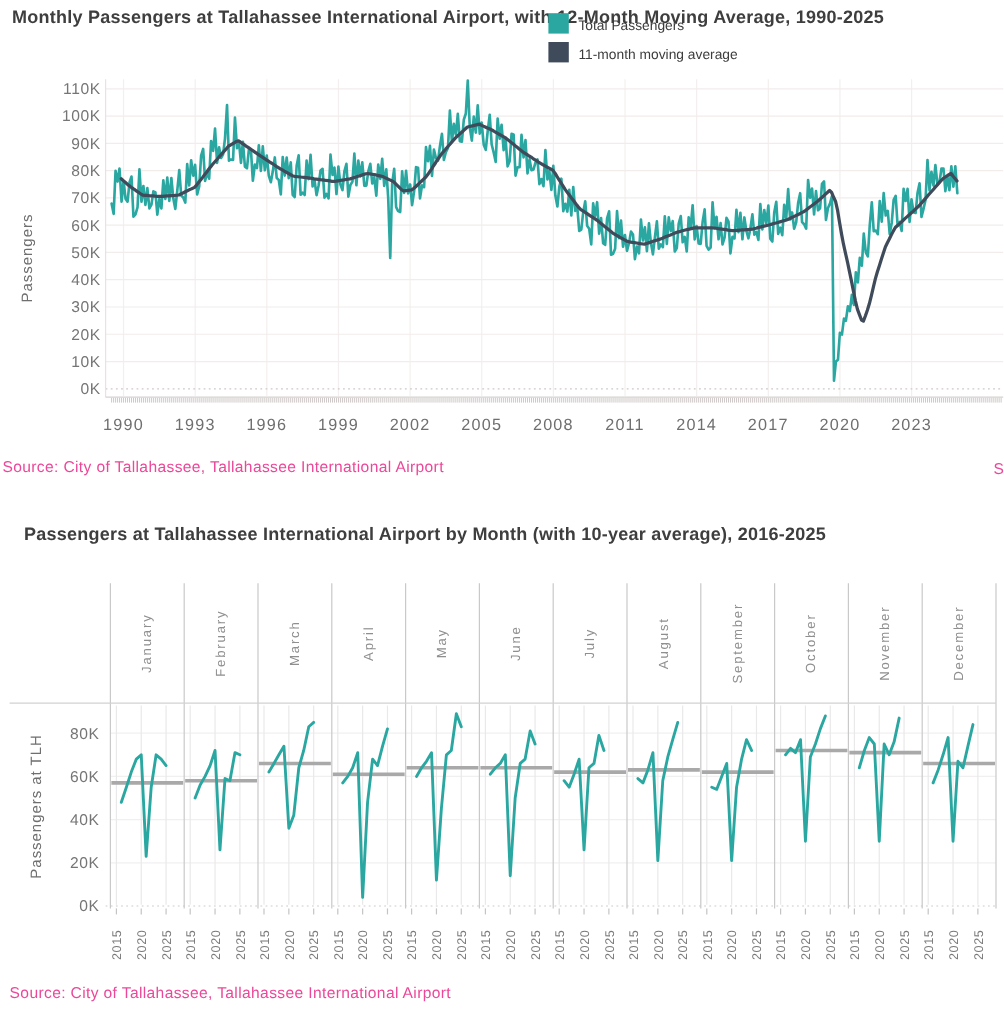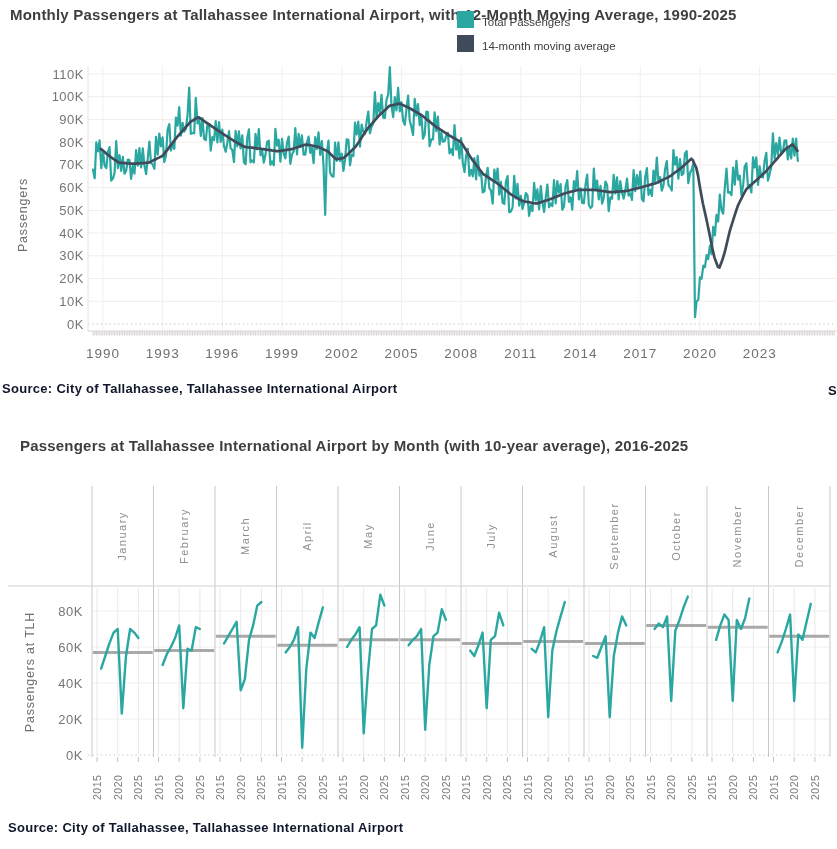--- a/index.html
+++ b/index.html
@@ -1,20 +1,20 @@
 <!DOCTYPE html>
 <html><head>
 <meta charset="utf-8">
 <style>
   html,body{margin:0;padding:0;background:#ffffff;}
   body{width:837px;height:849px;position:relative;overflow:hidden;
        font-family:"Liberation Sans","DejaVu Sans",sans-serif;}
   .t{position:absolute;white-space:nowrap;}
   .chart-title{font-size:15px;font-weight:700;color:#3e3e3e;letter-spacing:.2px;}
-  .src{font-size:13px;color:#0f172a;letter-spacing:.3px;font-weight:bold;}
+  .src{font-size:13px;color:#ec4899;letter-spacing:.3px;}
   .vlab{transform:rotate(-90deg);text-align:center;font-size:12.5px;color:#6f6f6f;letter-spacing:.8px;}
   .legend{display:flex;flex-direction:column;}
   .lrow{display:flex;align-items:flex-end;}
   .sw{width:17px;height:17px;display:inline-block;flex:0 0 17px;}
   .ll{margin-left:8px;font-size:11.5px;color:#3c3c3c;}
   svg{position:absolute;left:0;top:0;}
   .yt{font-size:13px;fill:#757575;letter-spacing:.5px;}
   .xt{font-size:13.5px;fill:#6f6f6f;letter-spacing:1px;}
   .month{font-size:11px;fill:#8f8f8f;letter-spacing:1.5px;}
   .xtb{font-size:10.5px;fill:#7a7a7a;letter-spacing:.5px;}
@@ -695,21 +695,21 @@
 
 <div class="t chart-title" style="left:10px;top:6px">Monthly Passengers at Tallahassee International Airport, with 12-Month Moving Average, 1990-2025</div>
 
 <div class="t legend" style="left:457px;top:11px">
   <div class="lrow">
     <span class="sw" style="background: rgb(42, 167, 161);"></span>
     <span class="ll">Total Passengers</span>
   </div>
   <div class="lrow" style="margin-top:7px">
     <span class="sw" style="background: rgb(63, 75, 90);"></span>
-    <span class="ll">14-month moving average</span>
+    <span class="ll">11-month moving average</span>
   </div>
 </div>
 
 <div class="t vlab" style="left:-27px;top:208px;width:100px">Passengers</div>
 
 <div class="t src" style="left:2px;top:381px">Source: City of Tallahassee, Tallahassee International Airport</div>
 
 <div class="t src" style="left:828px;top:383px">S</div>
 
 <div class="t chart-title" style="left:20px;top:437px">Passengers at Tallahassee International Airport by Month (with 10-year average),  2016-2025</div>

